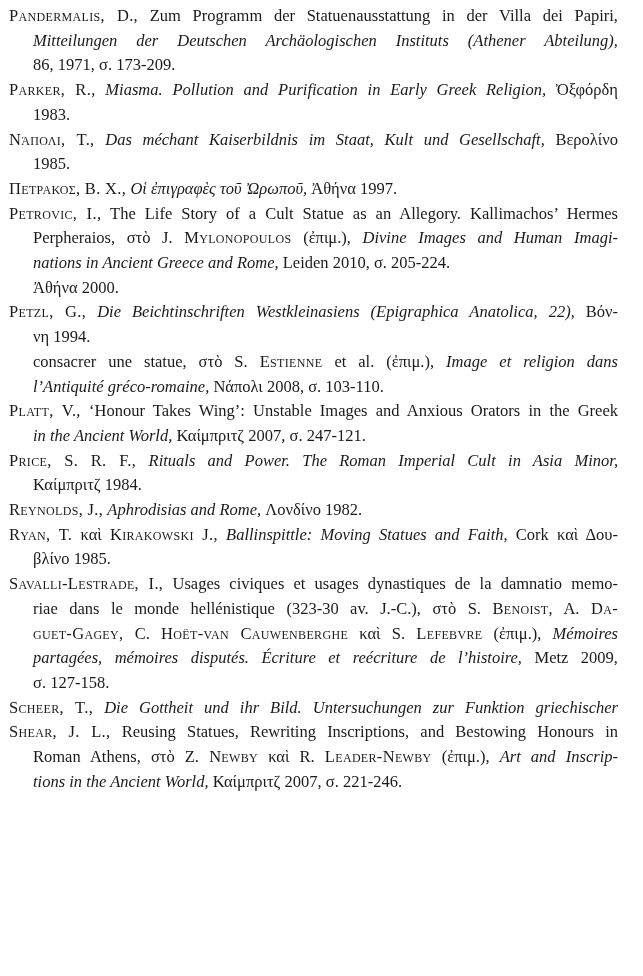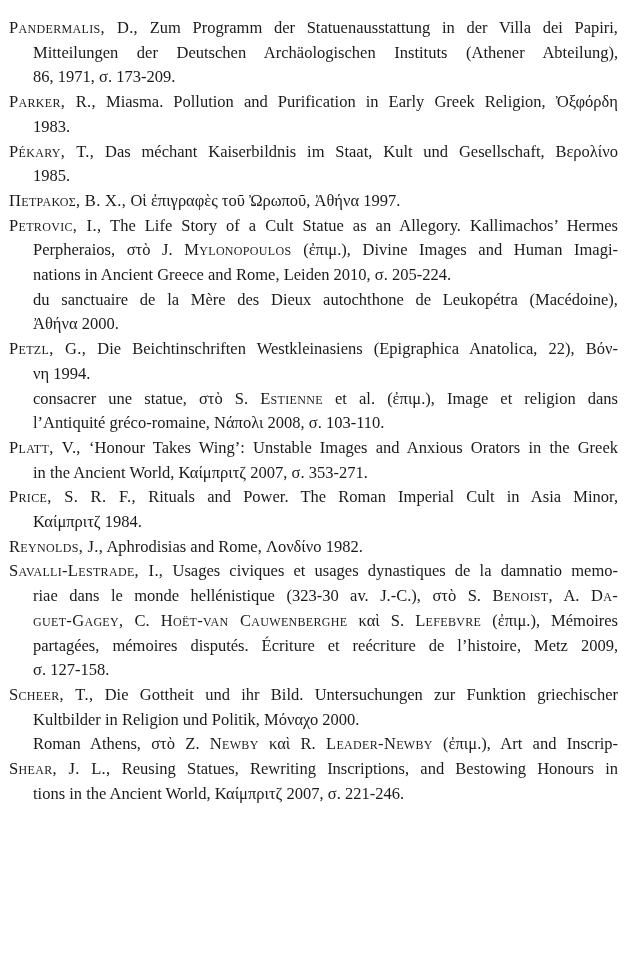--- a/index.html
+++ b/index.html
@@ -9,21 +9,21 @@
   }
   body {
     width: 643px;
     height: 976px;
     overflow: hidden;
   }
   .page {
     box-sizing: border-box;
     width: 624px;
     height: 976px;
-    padding: 16px 6px 0 9px;
+    padding: 4px 6px 0 9px;
     background: #ffffff;
     color: #1a1a1a;
     font-family: "Liberation Serif", "DejaVu Serif", serif;
     font-size: 16.5px;
     line-height: 24.7px;
   }
   .entry {
     margin: 0;
     padding: 0;
   }
@@ -36,20 +36,21 @@
   }
   .line.just {
     text-align: justify;
     text-align-last: justify;
   }
   .seg.sc {
     font-variant: small-caps;
     letter-spacing: 0.02em;
   }
   .seg.i {
+    font-style: italic;
     margin-top: 48px;
   }
   .seg.n {
     font-style: normal;
   }
 </style>
 </head>
 <body>
 
 <div class="page">
@@ -57,64 +58,66 @@
       <p class="entry">
         <span class="line first just"><span class="seg sc">Pandermalis, D.,</span><span class="seg n"> Zum Programm der Statuenausstattung in der Villa dei Papiri,</span></span>
         <span class="line just"><span class="seg i">Mitteilungen der Deutschen Archäologischen Instituts (Athener Abteilung),</span></span>
         <span class="line"><span class="seg n">86, 1971, σ. 173-209.</span></span>
       </p>
       <p class="entry">
         <span class="line first just"><span class="seg sc">Parker, R.,</span><span class="seg n"> </span><span class="seg i">Miasma. Pollution and Purification in Early Greek Religion,</span><span class="seg n"> Ὀξφόρδη</span></span>
         <span class="line"><span class="seg n">1983.</span></span>
       </p>
       <p class="entry">
-        <span class="line first just"><span class="seg sc">Pékary, T.,</span><span class="seg n"> </span><span class="seg i">Das méchant Kaiserbildnis im Staat, Kult und Gesellschaft,</span><span class="seg n"> Βερολίνο</span></span>
+        <span class="line first just"><span class="seg sc">Νάπολι, T.,</span><span class="seg n"> </span><span class="seg i">Das méchant Kaiserbildnis im Staat, Kult und Gesellschaft,</span><span class="seg n"> Βερολίνο</span></span>
         <span class="line"><span class="seg n">1985.</span></span>
       </p>
       <p class="entry">
         <span class="line first"><span class="seg sc">Πετρακος, Β. Χ.,</span><span class="seg n"> </span><span class="seg i">Οἱ ἐπιγραφὲς τοῦ Ὠρωποῦ,</span><span class="seg n"> Ἀθήνα 1997.</span></span>
       </p>
       <p class="entry">
         <span class="line first just"><span class="seg sc">Petrovic, I.,</span><span class="seg n"> The Life Story of a Cult Statue as an Allegory. Kallimachos’ Hermes</span></span>
         <span class="line just"><span class="seg n">Perpheraios, στὸ J. </span><span class="seg sc">Mylonopoulos</span><span class="seg n"> (ἐπιμ.), </span><span class="seg i">Divine Images and Human Imagi-</span></span>
         <span class="line"><span class="seg i">nations in Ancient Greece and Rome,</span><span class="seg n"> Leiden 2010, σ. 205-224.</span></span>
       </p>
       <p class="entry">
-        <span class="line just"><span class="seg i">du sanctuaire de la Mère des Dieux autochthone de Leukopétra (Macédoine),</span></span>
         <span class="line"><span class="seg n">Ἀθήνα 2000.</span></span>
       </p>
       <p class="entry">
         <span class="line first just"><span class="seg sc">Petzl, G.,</span><span class="seg n"> </span><span class="seg i">Die Beichtinschriften Westkleinasiens (Epigraphica Anatolica, 22),</span><span class="seg n"> Βόν-</span></span>
         <span class="line"><span class="seg n">νη 1994.</span></span>
       </p>
       <p class="entry">
         <span class="line just"><span class="seg n">consacrer une statue, στὸ S. </span><span class="seg sc">Estienne</span><span class="seg n"> et al. (ἐπιμ.), </span><span class="seg i">Image et religion dans</span></span>
         <span class="line"><span class="seg i">l’Antiquité gréco-romaine,</span><span class="seg n"> Νάπολι 2008, σ. 103-110.</span></span>
       </p>
       <p class="entry">
         <span class="line first just"><span class="seg sc">Platt, V.,</span><span class="seg n"> ‘Honour Takes Wing’: Unstable Images and Anxious Orators in the Greek</span></span>
-        <span class="line"><span class="seg i">in the Ancient World,</span><span class="seg n"> Καίμπριτζ 2007, σ. 353-271.</span></span>
+        <span class="line"><span class="seg i">in the Ancient World,</span><span class="seg n"> Καίμπριτζ 2007, σ. 247-121.</span></span>
       </p>
       <p class="entry">
         <span class="line first just"><span class="seg sc">Price, S. R. F.,</span><span class="seg n"> </span><span class="seg i">Rituals and Power. The Roman Imperial Cult in Asia Minor,</span></span>
         <span class="line"><span class="seg n">Καίμπριτζ 1984.</span></span>
       </p>
       <p class="entry">
         <span class="line first"><span class="seg sc">Reynolds, J.,</span><span class="seg n"> </span><span class="seg i">Aphrodisias and Rome,</span><span class="seg n"> Λονδίνο 1982.</span></span>
+      </p>
+      <p class="entry">
+        <span class="line first just"><span class="seg sc">Ryan, T.</span><span class="seg n"> καὶ </span><span class="seg sc">Kirakowski J.,</span><span class="seg n"> </span><span class="seg i">Ballinspittle: Moving Statues and Faith,</span><span class="seg n"> Cork καὶ Δου-</span></span>
+        <span class="line"><span class="seg n">βλίνο 1985.</span></span>
       </p>
       <p class="entry">
         <span class="line first just"><span class="seg sc">Savalli-Lestrade, I.,</span><span class="seg n"> Usages civiques et usages dynastiques de la damnatio memo-</span></span>
         <span class="line just"><span class="seg n">riae dans le monde hellénistique (323-30 av. J.-C.), στὸ S. </span><span class="seg sc">Benoist,</span><span class="seg n"> A. </span><span class="seg sc">Da-</span></span>
         <span class="line just"><span class="seg sc">guet-Gagey,</span><span class="seg n"> C. </span><span class="seg sc">Hoët-van Cauwenberghe</span><span class="seg n"> καὶ S. </span><span class="seg sc">Lefebvre</span><span class="seg n"> (ἐπιμ.), </span><span class="seg i">Mémoires</span></span>
         <span class="line just"><span class="seg i">partagées, mémoires disputés. Écriture et reécriture de l’histoire,</span><span class="seg n"> Metz 2009,</span></span>
         <span class="line"><span class="seg n">σ. 127-158.</span></span>
       </p>
       <p class="entry">
         <span class="line first just"><span class="seg sc">Scheer, T.,</span><span class="seg n"> </span><span class="seg i">Die Gottheit und ihr Bild. Untersuchungen zur Funktion griechischer</span></span>
-        <span class="line"><span class="seg i">Kultbilder in Religion und Politik,</span><span class="seg n"> Μόναχο 2000.</span></span>
       </p>
       <p class="entry">
+        <span class="line first just"><span class="seg sc">Shear, J. L.,</span><span class="seg n"> Reusing Statues, Rewriting Inscriptions, and Bestowing Honours in</span></span>
         <span class="line just"><span class="seg n">Roman Athens, στὸ Z. </span><span class="seg sc">Newby</span><span class="seg n"> καὶ R. </span><span class="seg sc">Leader-Newby</span><span class="seg n"> (ἐπιμ.), </span><span class="seg i">Art and Inscrip-</span></span>
-        <span class="line first just"><span class="seg sc">Shear, J. L.,</span><span class="seg n"> Reusing Statues, Rewriting Inscriptions, and Bestowing Honours in</span></span>
         <span class="line"><span class="seg i">tions in the Ancient World,</span><span class="seg n"> Καίμπριτζ 2007, σ. 221-246.</span></span>
       </p>
     </div>
 </div>
 
 </body></html>

